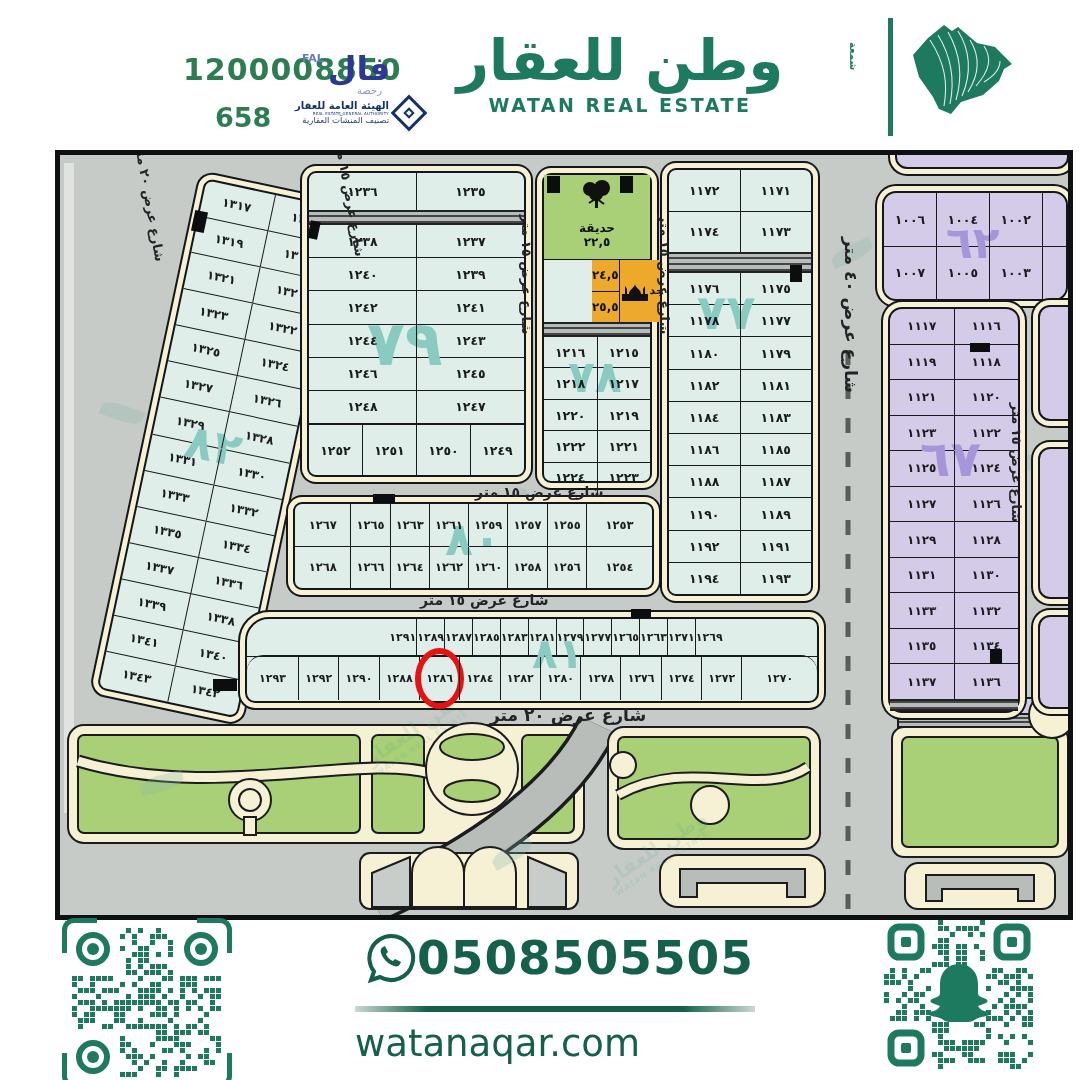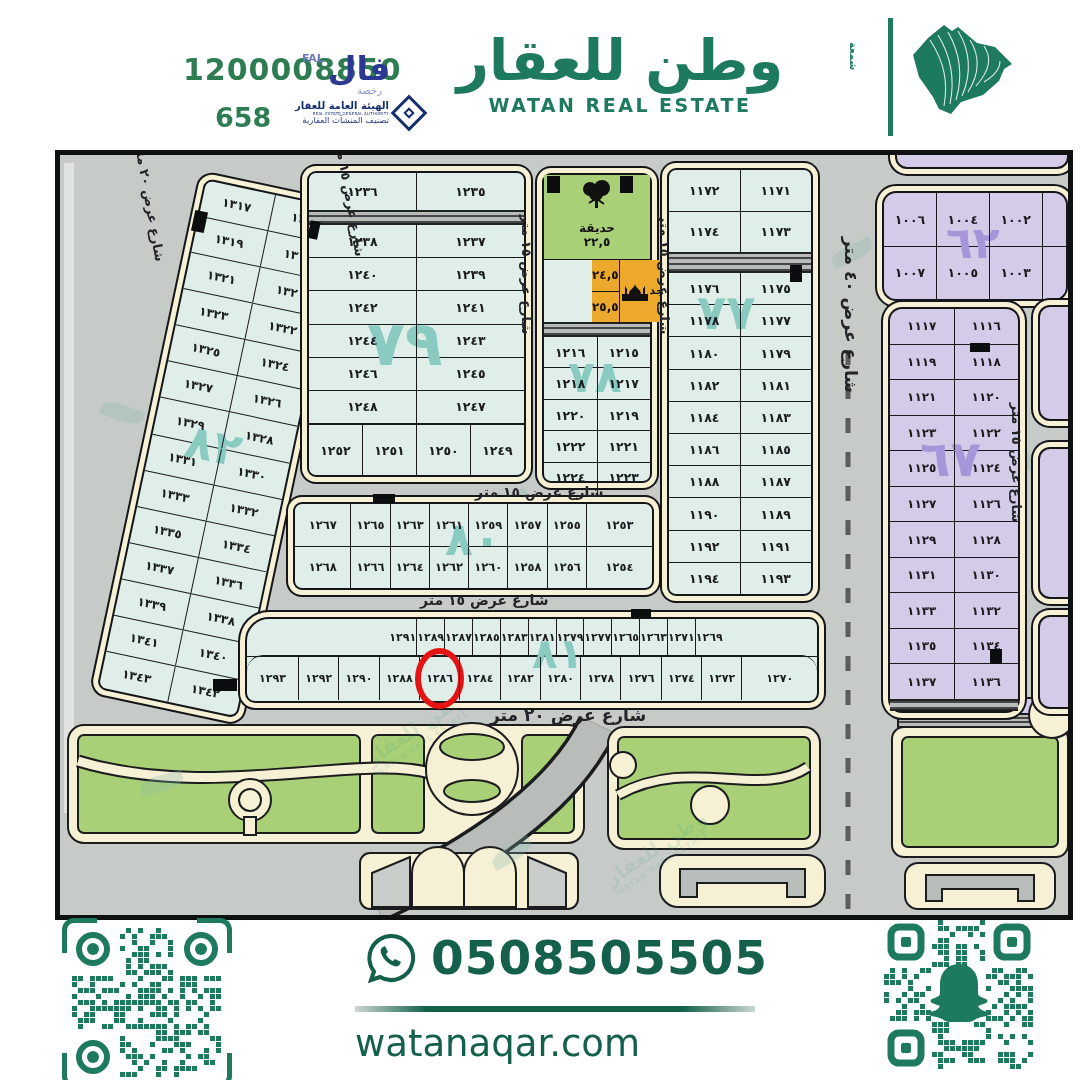--- a/index.html
+++ b/index.html
@@ -83,21 +83,21 @@
   .orange-cell + .orange-cell{border-top:1.8px solid #15161a;}
   .mosque{flex:1;background:var(--orange);border-left:1.8px solid #15161a;display:flex;
           align-items:center;justify-content:center;font-weight:700;font-size:11px;color:#111;line-height:1.1;}
   
   .qr-wrap{position:absolute;z-index:2;}
   .qr-corner{position:absolute;width:30px;height:30px;border:0 solid var(--green);}
   .qr-corner.tl{left:-10px;top:-10px;border-left-width:5px;border-top-width:5px;border-top-left-radius:12px;}
   .qr-corner.tr{right:-10px;top:-10px;border-right-width:5px;border-top-width:5px;border-top-right-radius:12px;}
   .qr-corner.bl{left:-10px;bottom:-10px;border-left-width:5px;border-bottom-width:5px;border-bottom-left-radius:12px;}
   .qr-corner.br{right:-10px;bottom:-10px;border-right-width:5px;border-bottom-width:5px;border-bottom-right-radius:12px;}
-  .wa-row{position:absolute;left:365px;top:930px;display:flex;align-items:center;gap:14px;}
+  .wa-row{position:absolute;left:365px;top:930px;display:flex;align-items:center;}
   .wa-number{font-size:47px;font-weight:700;color:var(--greenDark);letter-spacing:1px;}
   .divider{position:absolute;left:355px;top:1006px;width:400px;height:6px;
            background:linear-gradient(90deg,#cdd8d2,var(--greenDark) 18%,var(--greenDark) 82%,#cdd8d2);}
   .website{position:absolute;left:355px;top:1022px;width:400px;text-align:left;
            font-size:37px;font-weight:400;color:var(--greenDark);}
 </style>
 </head>
 <body>
 
 <div class="canvas">

